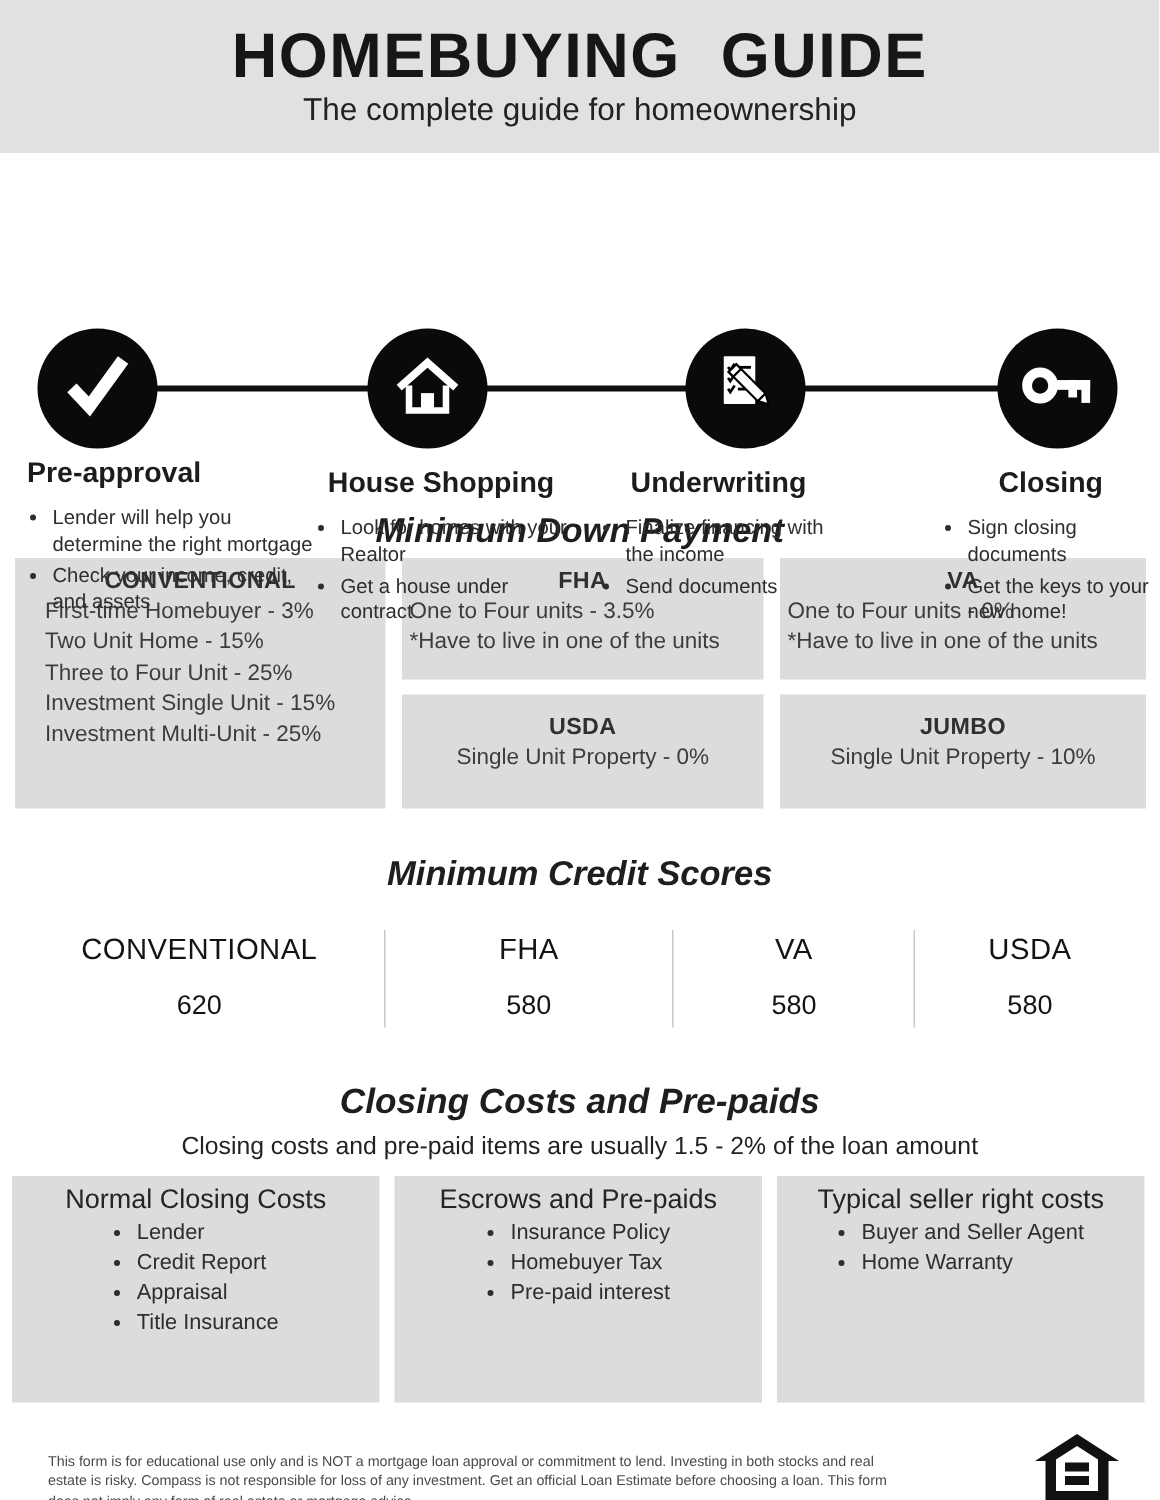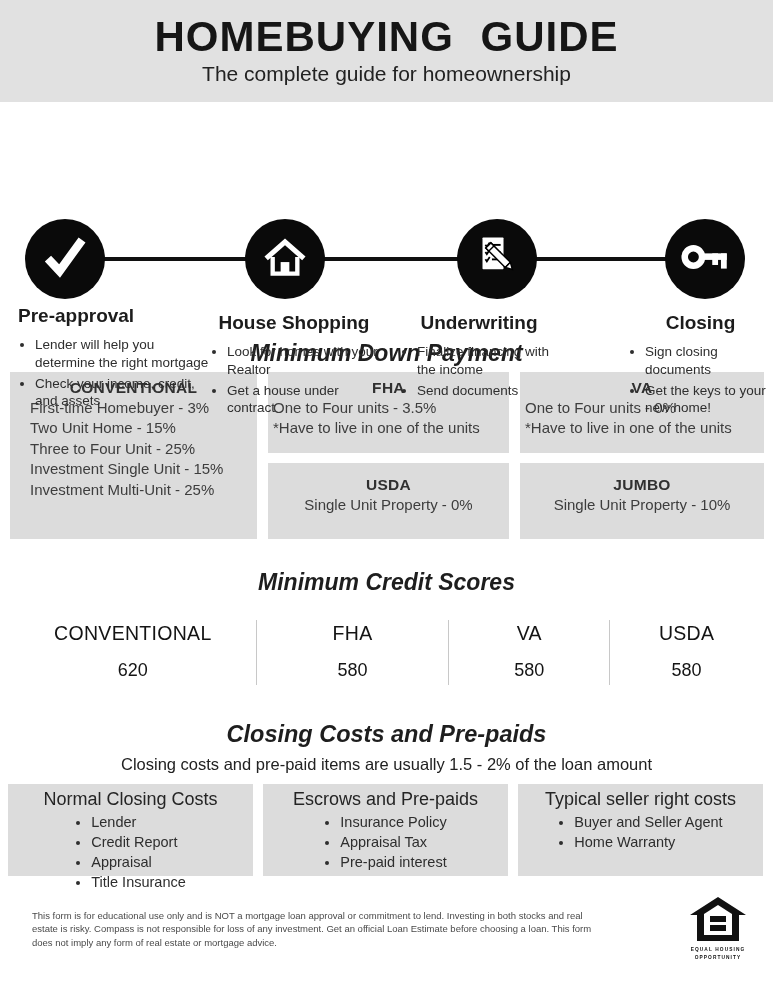--- a/index.html
+++ b/index.html
@@ -44,21 +44,21 @@
   .cs-row{display:flex;margin:24px 10px 0 10px;}
   .cs-col{box-sizing:border-box;text-align:center;padding:2px 0 4px 0;}
   .cs-col + .cs-col{border-left:1px solid #c8c8c8;}
   .cs-1{width:246px;} .cs-2{width:193px;} .cs-3{width:161px;} .cs-4{width:154px;}
   .cs-label{font-size:19.5px;font-weight:500;color:#141414;letter-spacing:.3px;}
   .cs-score{font-size:18px;color:#141414;margin-top:15px;}
   
   .cc-heading{margin-top:36px;font-size:23.5px;}
   .cc-sub{text-align:center;font-size:16.5px;color:#222;margin-top:7px;}
   .cc-grid{margin:10px 9px 0 8px;display:grid;grid-template-columns:245px 245px 245px;gap:10px;}
-  .cc-box{background:#dcdcdc;height:92px;box-sizing:border-box;padding-top:5px;}
+  .cc-box{background:#dcdcdc;height:151px;box-sizing:border-box;padding-top:5px;}
   .cc-title{text-align:center;font-size:18px;font-weight:500;color:#242424;}
   .cc-box ul{width:fit-content;margin:4px auto 0 auto;padding-left:16px;font-size:14.5px;color:#2e2e2e;}
   .cc-box li{margin-bottom:4px;}
   
   .footer{position:relative;height:96px;}
   .disclaimer{position:absolute;left:20px;top:33px;width:562px;font-size:9.5px;line-height:1.4;color:#4a4a4a;margin-left:12px;}
   .eho{position:absolute;left:686px;top:21px;width:64px;text-align:center;}
   .eho-text{font-size:4.8px;font-weight:bold;letter-spacing:1.1px;color:#111;line-height:1.5;margin-top:1px;}
 </style>
 </head>
@@ -206,21 +206,21 @@
       <li>Lender</li>
       <li>Credit Report</li>
       <li>Appraisal</li>
       <li>Title Insurance</li>
     </ul>
   </div>
   <div class="cc-box">
     <div class="cc-title">Escrows and Pre-paids</div>
     <ul>
       <li>Insurance Policy</li>
-      <li>Appraisal Tax</li>
+      <li>Homebuyer Tax</li>
       <li>Pre-paid interest</li>
     </ul>
   </div>
   <div class="cc-box">
     <div class="cc-title">Typical seller right costs</div>
     <ul>
       <li>Buyer and Seller Agent</li>
       <li>Home Warranty</li>
     </ul>
   </div>

